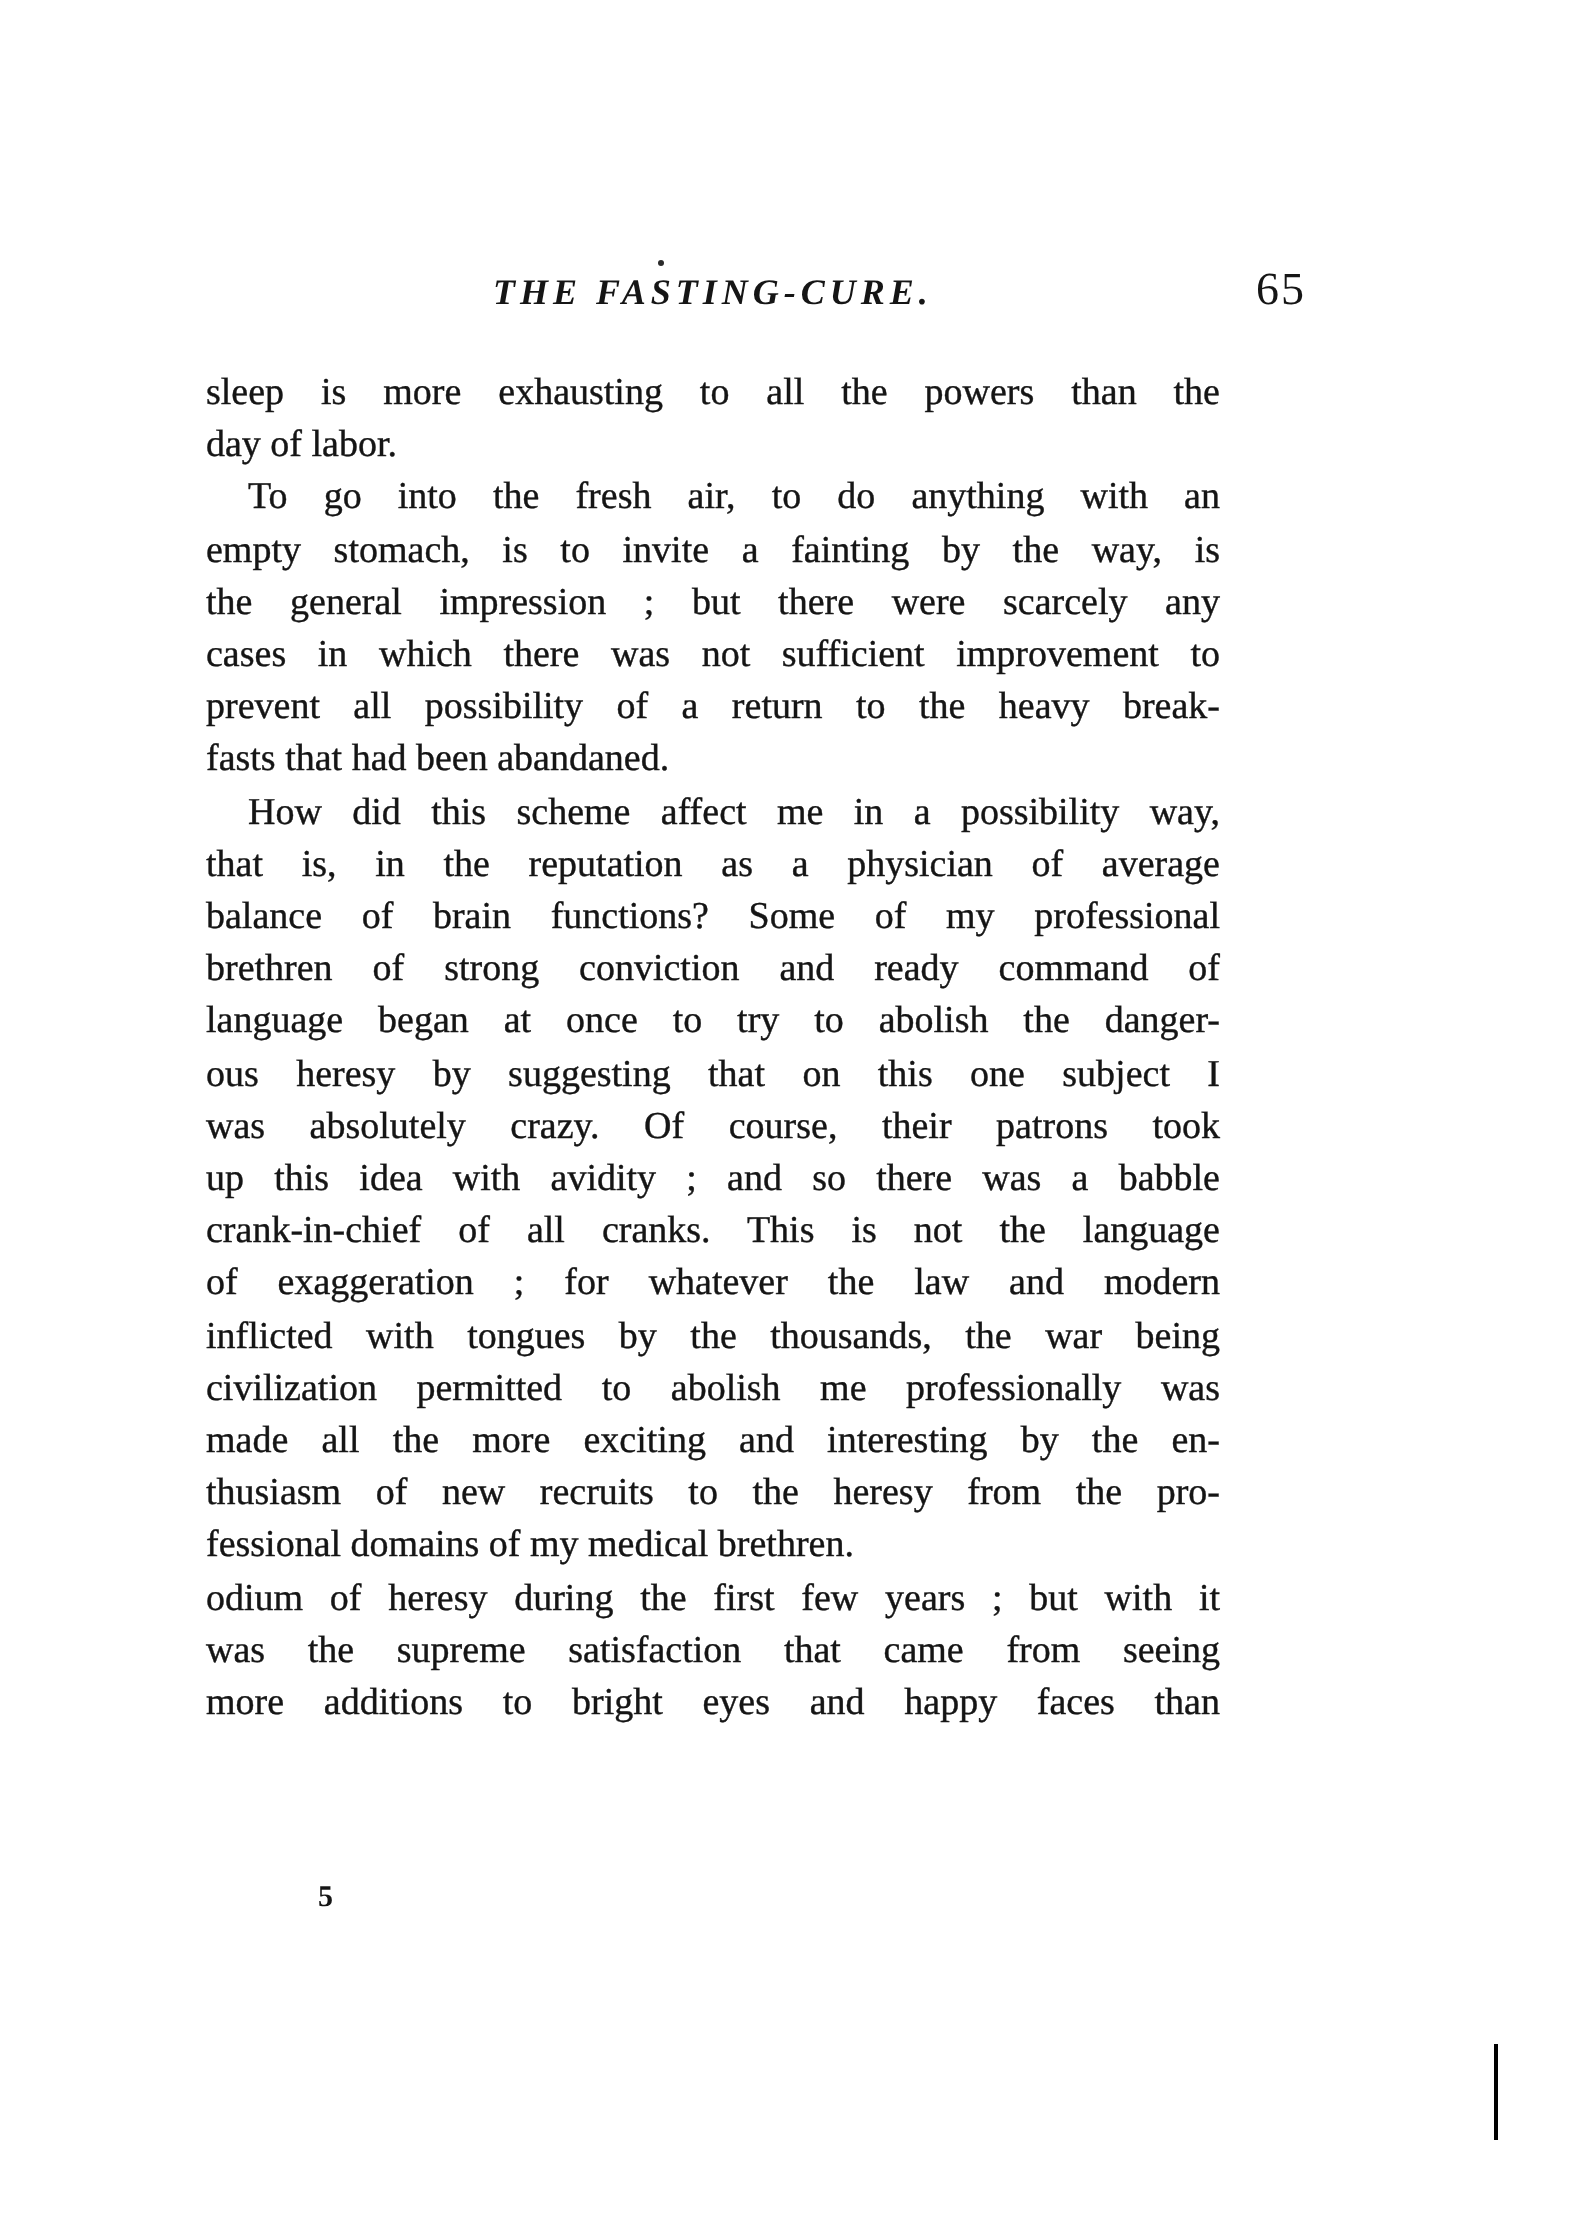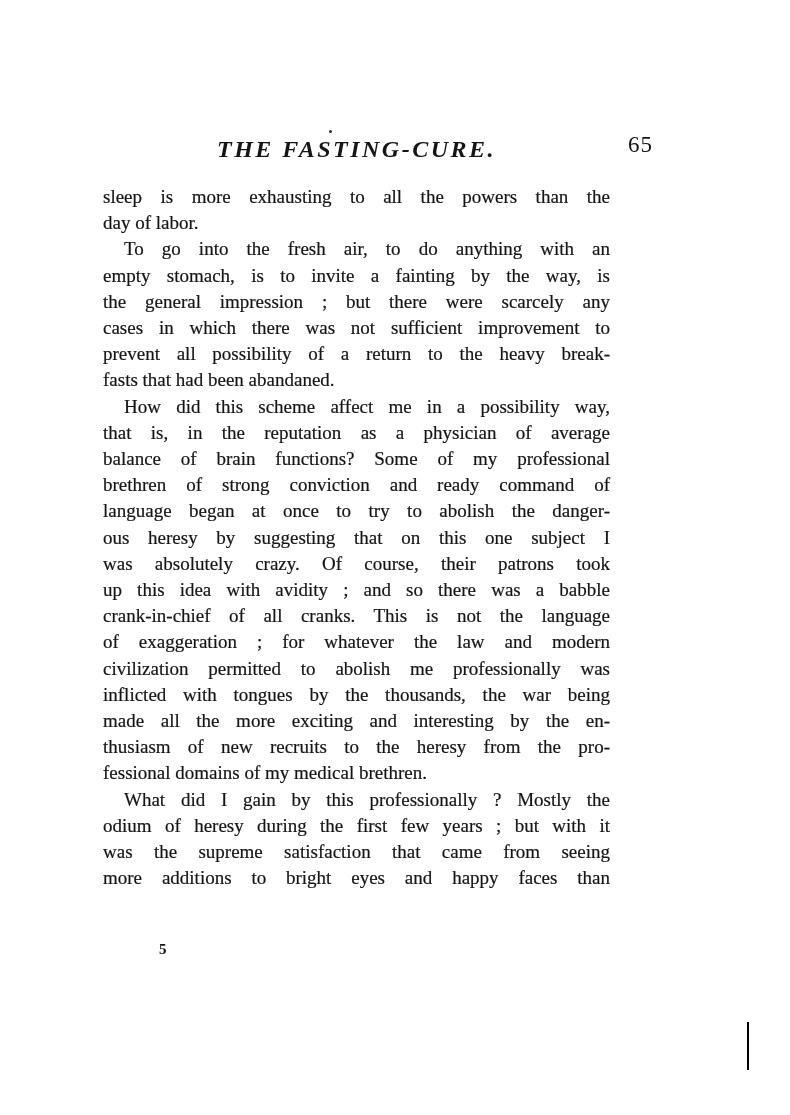--- a/index.html
+++ b/index.html
@@ -19,21 +19,21 @@
   .running-header {
     position: absolute;
     top: 136px;
     left: 103px;
     width: 507px;
     text-align: center;
   }
   .header-title {
     font-style: italic;
     font-weight: bold;
-    font-size: 24px;
+    font-size: 18px;
     letter-spacing: 2.5px;
     white-space: nowrap;
   }
   .page-number {
     position: absolute;
     top: 132px;
     left: 628px;
     font-size: 23px;
     letter-spacing: 1px;
   }
@@ -112,28 +112,27 @@
         <div class="line indent">How did this scheme affect me in a possibility way,</div>
         <div class="line">that is, in the reputation as a physician of average</div>
         <div class="line">balance of brain functions? Some of my professional</div>
         <div class="line">brethren of strong conviction and ready command of</div>
         <div class="line">language began at once to try to abolish the danger-</div>
         <div class="line">ous heresy by suggesting that on this one subject I</div>
         <div class="line">was absolutely crazy. Of course, their patrons took</div>
         <div class="line">up this idea with avidity ; and so there was a babble</div>
         <div class="line">crank-in-chief of all cranks. This is not the language</div>
         <div class="line">of exaggeration ; for whatever the law and modern</div>
+        <div class="line">inflicted with tongues by the thousands, the war being</div>
         <div class="line">civilization permitted to abolish me professionally was</div>
-        <div class="line">inflicted with tongues by the thousands, the war being</div>
         <div class="line">made all the more exciting and interesting by the en-</div>
         <div class="line">thusiasm of new recruits to the heresy from the pro-</div>
         <div class="line par-end">fessional domains of my medical brethren.</div>
       </div>
       <div>
-        <div class="line indent">What did I gain by this professionally ? Mostly the</div>
         <div class="line">odium of heresy during the first few years ; but with it</div>
         <div class="line">was the supreme satisfaction that came from seeing</div>
         <div class="line">more additions to bright eyes and happy faces than</div>
       </div>
     </div>
 
   <div class="signature-mark">5</div>
 
   <div class="artifact-line"></div>
 

